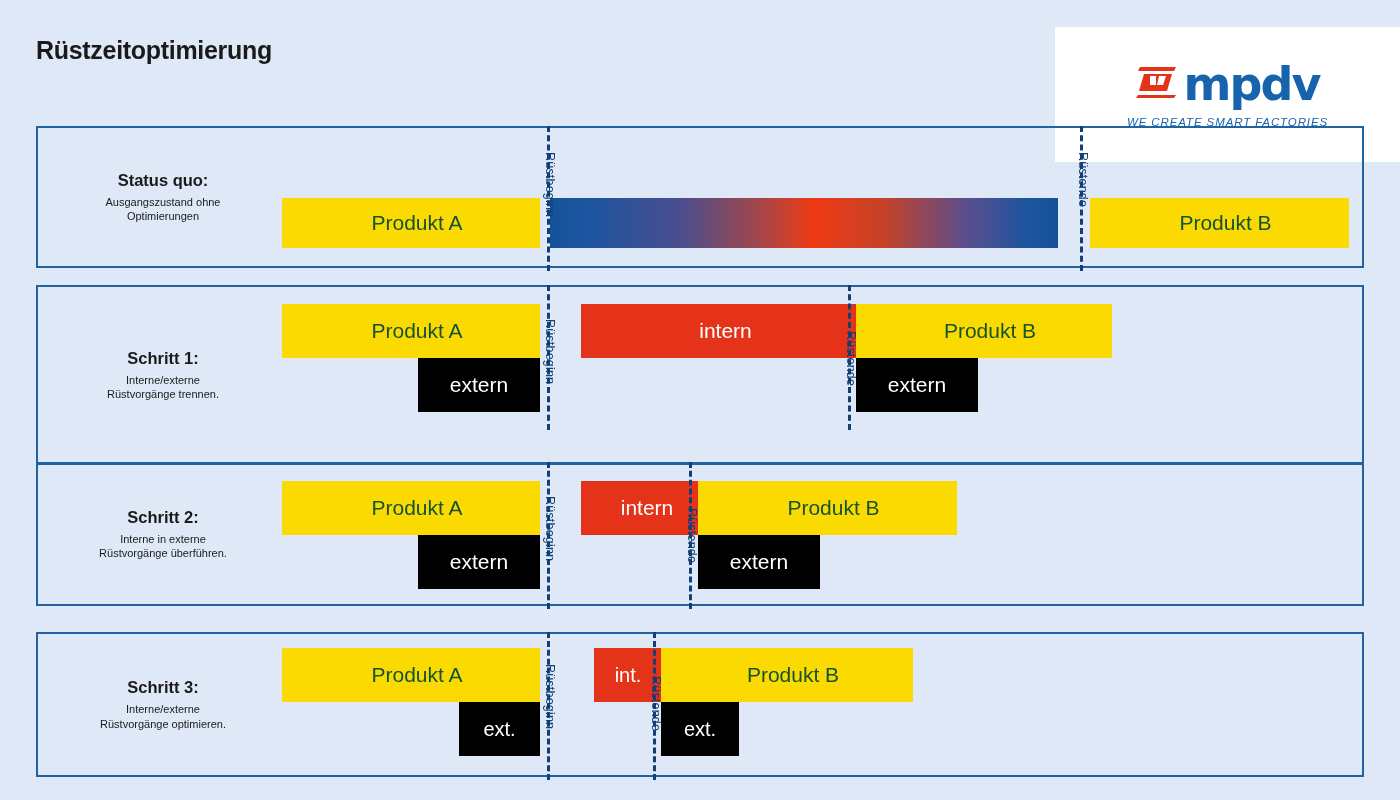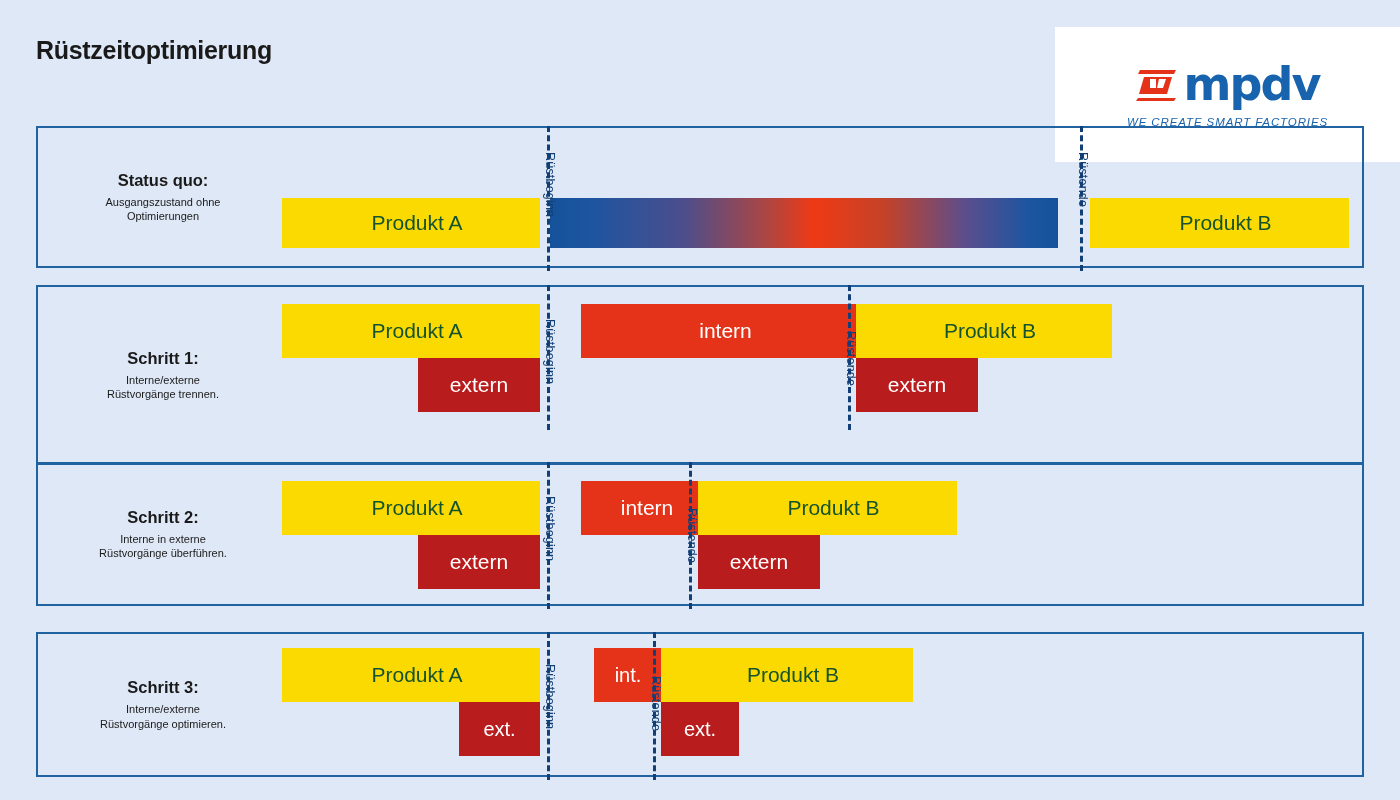--- a/index.html
+++ b/index.html
@@ -35,21 +35,20 @@
     width: 345px;
     height: 135px;
     background: #ffffff;
     display: flex;
     flex-direction: column;
     align-items: center;
     justify-content: center;
   }
   #logo-mark {
     display: flex;
-    align-items: center;
     gap: 4px;
   }
   #logo-wordmark {
     font-size: 46px;
     font-weight: bold;
     color: #1763ae;
     letter-spacing: -2px;
     line-height: 1;
     font-family: "DejaVu Sans", sans-serif;
   }
@@ -99,21 +98,21 @@
   
   .bar {
     position: absolute;
     display: flex;
     align-items: center;
     justify-content: center;
     font-size: 21px;
     white-space: nowrap;
   }
   .bar.yellow { background: #fada00; color: #14532d; padding-left: 12px; }
-  .bar.blue   { background: #b91c1c; color: #ffffff; }
+  .bar.blue   { background: #000000; color: #ffffff; }
   .bar.red    { background: #e5331a; color: #ffffff; margin-left: 28px; }
   .bar.gradient {
     background: linear-gradient(to right,
         #14529a 0%, #1d55a0 8%, #4b4e8d 26%,
         #a84646 42%, #ef3a14 52%, #c34229 66%,
         #5a4e8d 82%, #1d55a0 94%, #14529a 100%);
   }
   .bar.small { font-size: 20px; }
 
   

